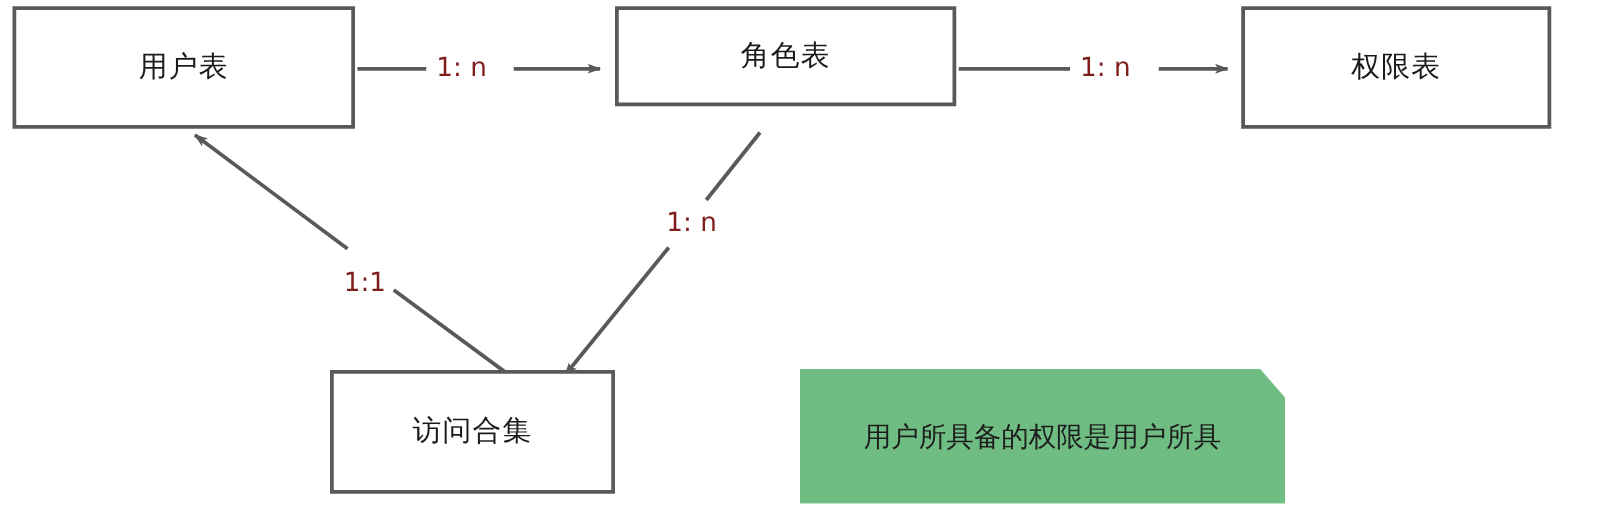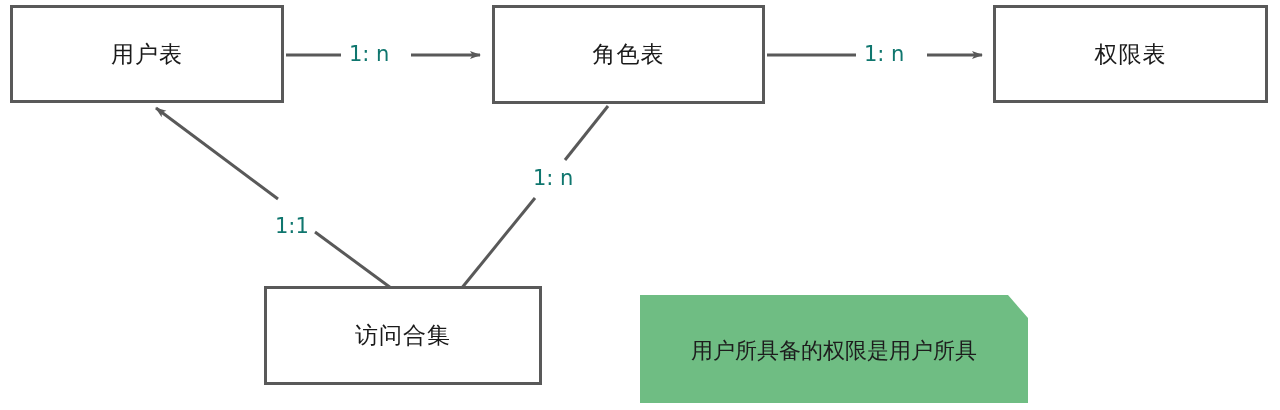--- a/index.html
+++ b/index.html
@@ -31,28 +31,28 @@
     justify-content: center;
   }
   .er-box-label {
     font-size: 23px;
     color: #1a1a1a;
     letter-spacing: 1px;
     line-height: 1;
     white-space: nowrap;
   }
   #box-user   { left: 10px;  top: 5px;   width: 274px; height: 98px; }
-  #box-role   { left: 492px; top: 5px;   width: 273px; height: 99px; }
-  #box-perm   { left: 993px; top: 5px;   width: 275px; height: 98px; }
-  #box-access { left: 264px; top: 286px; width: 278px; height: 99px; }
+  #box-role   { left: 492px; top: 5px;   width: 273px; height: 80px; }
+  #box-perm   { left: 993px; top: 5px;   width: 248px; height: 98px; }
+  #box-access { left: 264px; top: 296px; width: 228px; height: 99px; }
 
   .edge-label {
     position: absolute;
     font-size: 21px;
-    color: #0f766e;
+    color: #7f1d1d;
     white-space: nowrap;
     line-height: 1;
   }
   #label-user-role { left: 349px; top: 44px; }
   #label-role-perm { left: 864px; top: 44px; }
   #label-role-access { left: 533px; top: 168px; }
   #label-access-user { left: 275px; top: 216px; letter-spacing: 0px; }
 
   #note {
     position: absolute;

